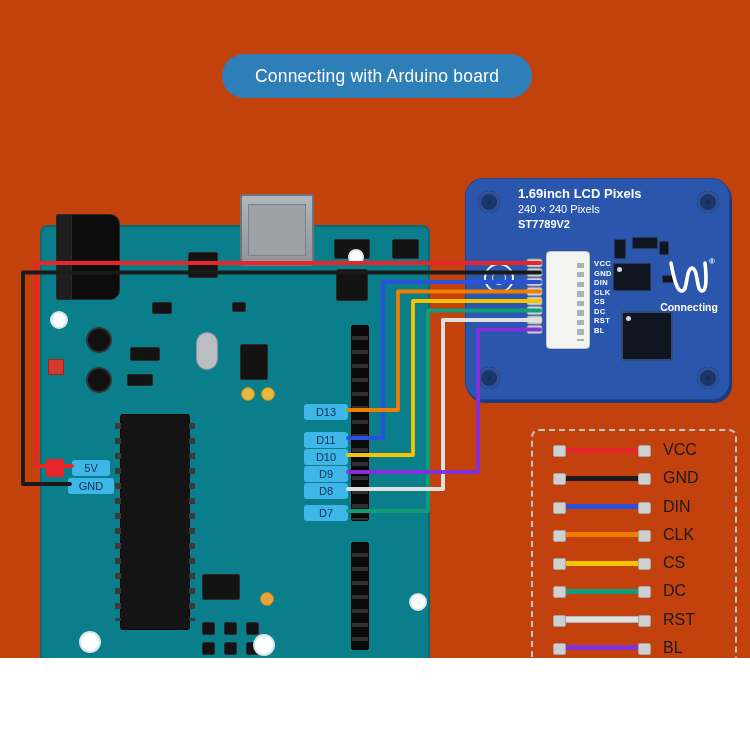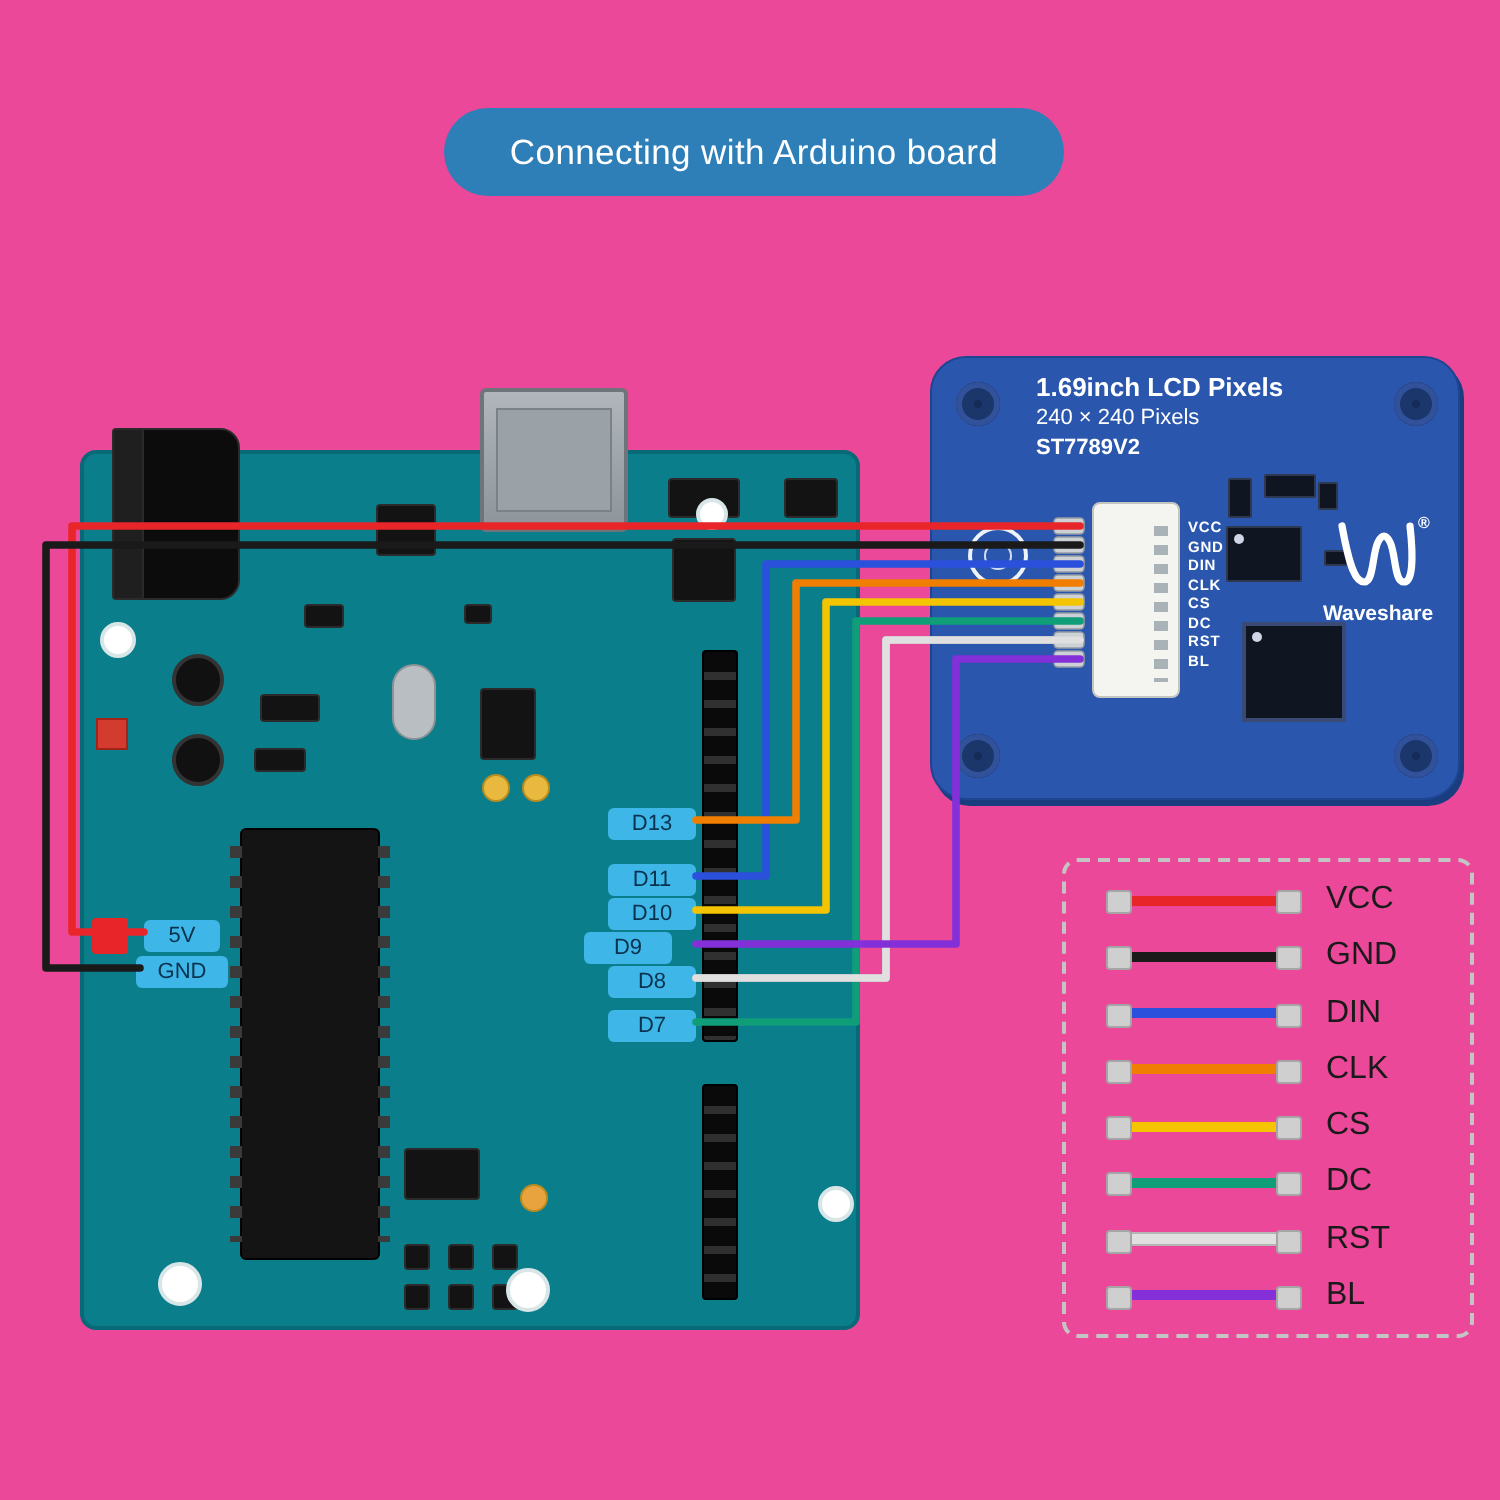--- a/index.html
+++ b/index.html
@@ -1,17 +1,17 @@
 <!DOCTYPE html>
 <html><head>
 <meta charset="utf-8">
 <style>
   *{margin:0;padding:0;box-sizing:border-box}
   body{background:#fff;font-family:"Liberation Sans",sans-serif}
-  #stage{position:relative;width:750px;height:750px;background:#ec4899;overflow:hidden}
+  #stage{position:relative;width:750px;height:658px;background:#c2410c;overflow:hidden}
 
   
   #banner{position:absolute;left:222px;top:54px;width:310px;height:44px;border-radius:22px;
     background:#2e7fb7;display:flex;align-items:center;justify-content:center}
   #banner span{color:#fff;font-size:17.5px;letter-spacing:.2px}
 
   
   #board{position:absolute;left:40px;top:225px;width:390px;height:440px;background:#0b7e8c;
     border:2px solid #086a77;border-radius:8px}
   .blk{position:absolute;background:#131313;border:1px solid #2b2b2b;border-radius:2px}
@@ -114,21 +114,21 @@
     <div class="hole" style="left:8px;top:84px;width:18px;height:18px"></div>
     <div class="hole" style="left:37px;top:404px;width:22px;height:22px"></div>
     <div class="hole" style="left:211px;top:407px;width:22px;height:22px"></div>
     <div class="hole" style="left:367px;top:366px;width:18px;height:18px"></div>
 
     <div style="position: absolute; left: 4px; top: 232px; width: 18px; height: 18px; border-radius: 2px; background-color: rgb(232, 38, 42);"></div>
 
     <div class="apin" style="left: 262px; top: 177px; background-color: rgb(63, 182, 232);">D13</div>
     <div class="apin" style="left: 262px; top: 205px; background-color: rgb(63, 182, 232);">D11</div>
     <div class="apin" style="left: 262px; top: 222px; background-color: rgb(63, 182, 232);">D10</div>
-    <div class="apin" style="left: 250px; top: 239px; background-color: rgb(63, 182, 232);">D9</div>
+    <div class="apin" style="left: 262px; top: 239px; background-color: rgb(63, 182, 232);">D9</div>
     <div class="apin" style="left: 262px; top: 256px; background-color: rgb(63, 182, 232);">D8</div>
     <div class="apin" style="left: 262px; top: 278px; background-color: rgb(63, 182, 232);">D7</div>
 
     <div class="apin" style="left: 30px; top: 233px; width: 38px; background-color: rgb(63, 182, 232);">5V</div>
     <div class="apin" style="left: 26px; top: 251px; width: 46px; background-color: rgb(63, 182, 232);">GND</div>
   </div>
 
   <div id="lcd" style="background-color: rgb(42, 87, 173);">
     <div class="screw" style="left:12px;top:12px"></div>
     <div class="screw" style="left:231px;top:12px"></div>
@@ -162,21 +162,21 @@
     <div class="smd" style="left:147px;top:84px;width:38px;height:28px"></div>
     <div class="icdot" style="left:151px;top:88px"></div>
     <div class="smd" style="left:196px;top:96px;width:12px;height:8px"></div>
     <div class="smd" style="left:155px;top:132px;width:52px;height:50px;border:2px solid #394a74"></div>
     <div class="icdot" style="left:160px;top:137px"></div>
 
     <svg width="44" height="38" style="position:absolute;left:200px;top:80px" viewBox="0 0 44 38">
       <path d="M5,4 C9,26 12,32 16,32 C21,32 20,18 23,12 C25,8 27,8 29,12 C32,18 31,32 36,32 C40,32 41,22 39,4" fill="none" stroke="#ffffff" stroke-width="3.6" stroke-linecap="round"></path>
     </svg>
     <div id="reg">®</div>
-    <div id="brand">Waveshare</div>
+    <div id="brand">Connecting</div>
   </div>
 
   <svg id="wires" width="750" height="750">
     <g>
       <rect class="crimp" x="527" y="259" width="15" height="8" rx="2"></rect>
       <rect class="crimp" x="527" y="268.5" width="15" height="8" rx="2"></rect>
       <rect class="crimp" x="527" y="278" width="15" height="8" rx="2"></rect>
       <rect class="crimp" x="527" y="287.5" width="15" height="8" rx="2"></rect>
       <rect class="crimp" x="527" y="297" width="15" height="8" rx="2"></rect>
       <rect class="crimp" x="527" y="306.5" width="15" height="8" rx="2"></rect>

